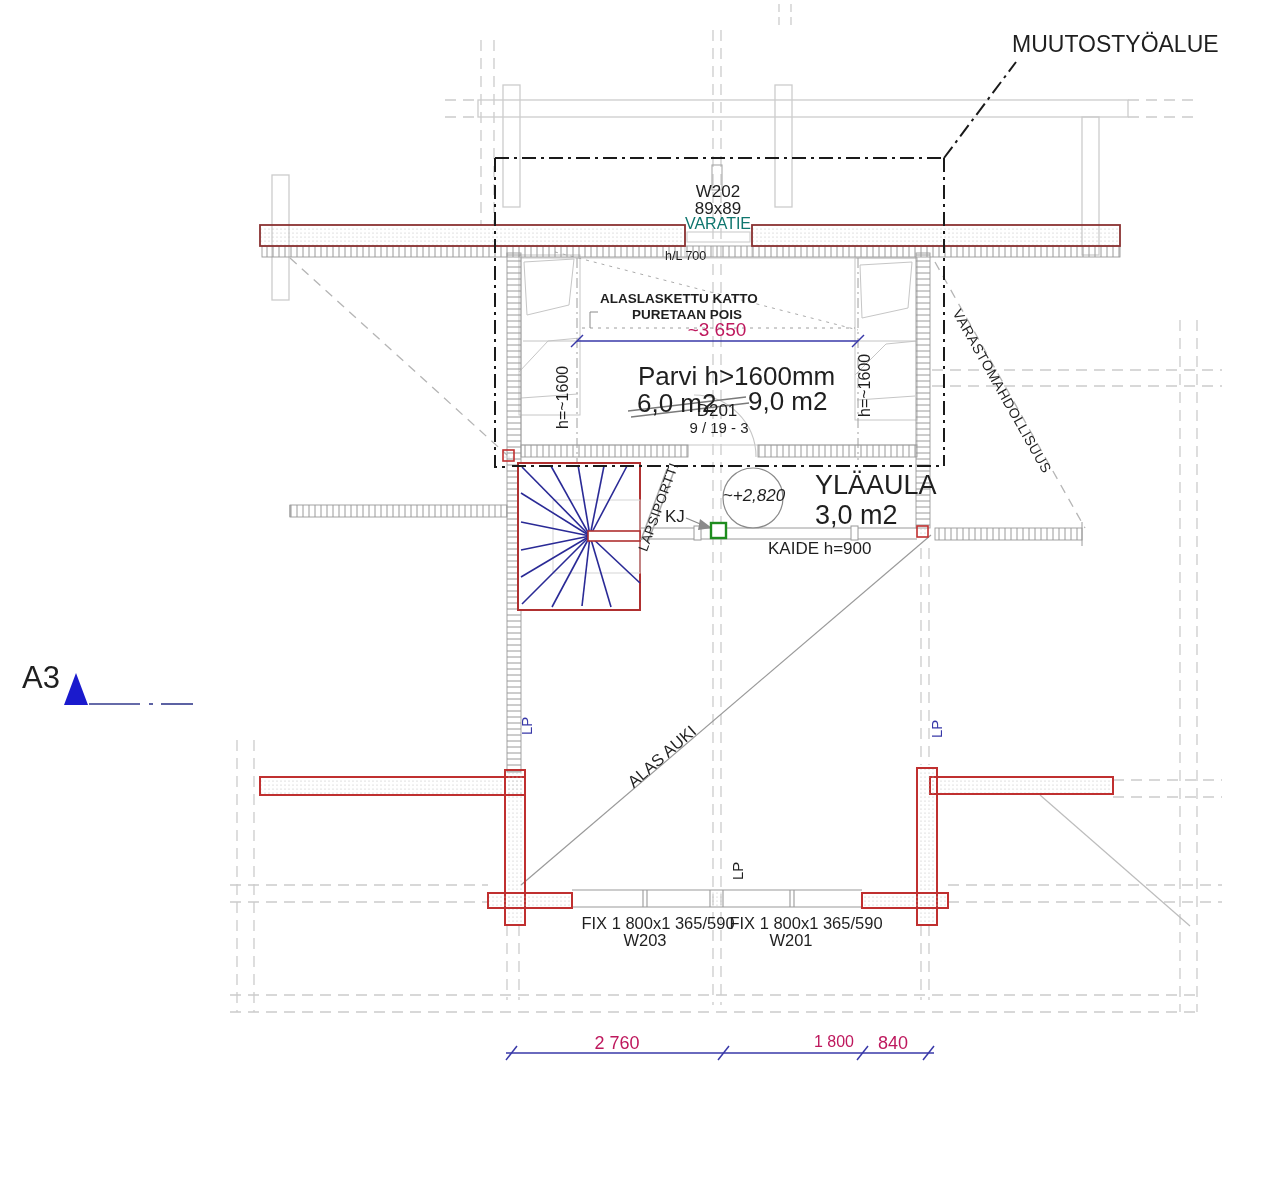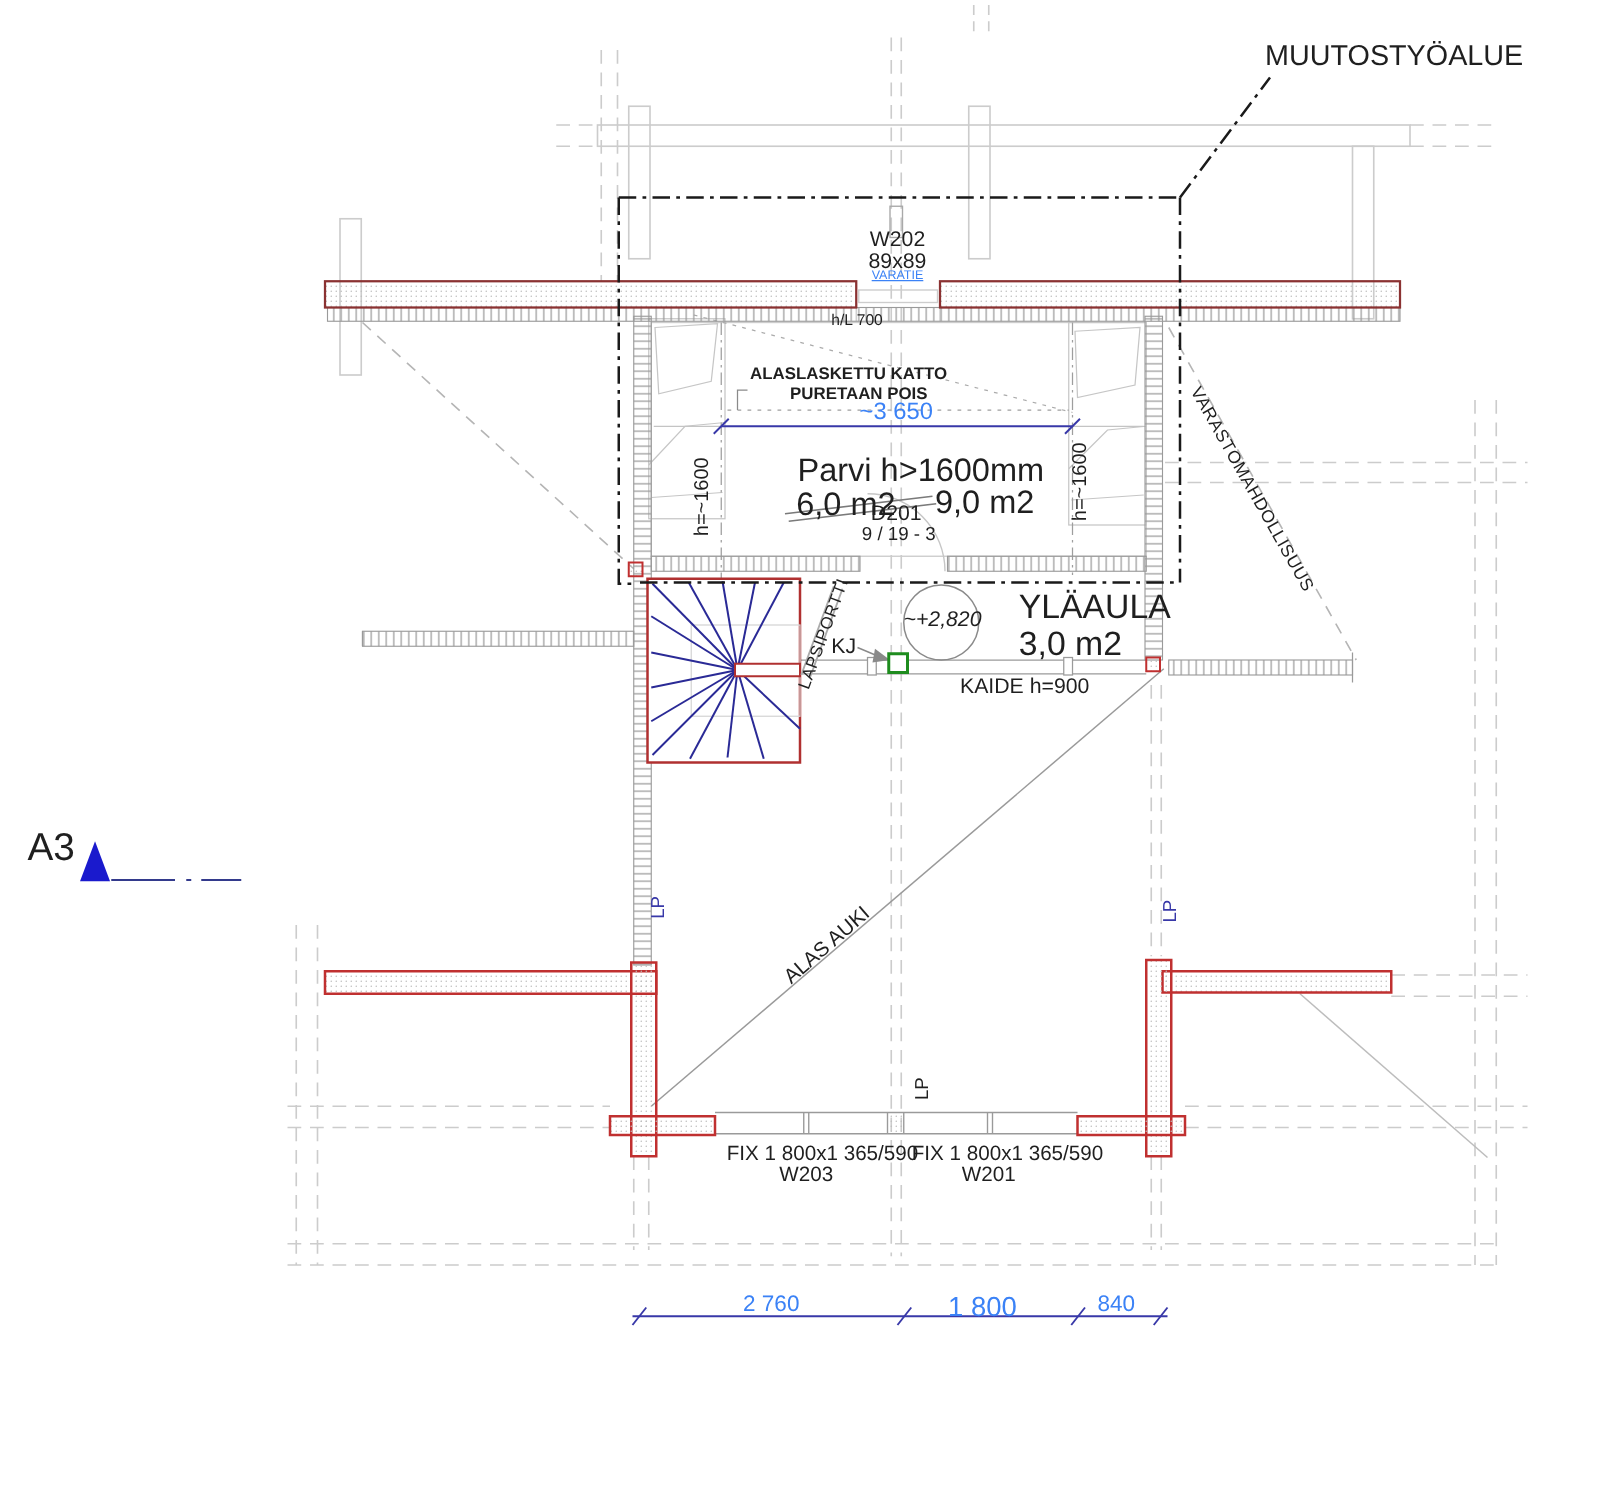--- a/index.html
+++ b/index.html
@@ -2,21 +2,21 @@
 <html><head>
 <meta charset="utf-8">
 <style>
   html,body{margin:0;padding:0;background:#fff;}
   .sheet{position:relative;width:1222px;height:1200px;background:#ffffff;overflow:hidden;
          font-family:"Liberation Sans",sans-serif;}
   svg{position:absolute;left:0;top:0;}
   .lbl{position:absolute;color:#1f1f1f;white-space:nowrap;line-height:1.05;
        font-family:"Liberation Sans",sans-serif;}
   .b{font-weight:bold;}
-  .red{color:#3b82f6;}
+  .red{color:#be185d;}
   .blue{color:#3838a8;}
   .ctr{text-align:center;}
 </style>
 </head>
 <body>
 
 <div class="sheet">
 
 <svg width="1286" height="1200" viewBox="0 0 1286 1200">
   <defs>
@@ -221,21 +221,21 @@
     <line x1="89" y1="704" x2="140" y2="704" stroke="#333a8c" stroke-width="1.6"></line>
     <line x1="149" y1="704" x2="153" y2="704" stroke="#333a8c" stroke-width="1.6"></line>
     <line x1="161" y1="704" x2="193" y2="704" stroke="#333a8c" stroke-width="1.6"></line>
   </g>
 </svg>
 
 <div class="lbl" style="left:1012px;top:32px;font-size:23px;">MUUTOSTYÖALUE</div>
 
 <div class="lbl ctr" style="left:668px;top:183px;width:100px;font-size:17px;">W202</div>
 <div class="lbl ctr" style="left:668px;top:200px;width:100px;font-size:17px;">89x89</div>
-<div class="lbl ctr" style="left:668px;top:216px;width:100px;font-size:10px;color:#3b82f6;text-decoration:underline;">VARATIE</div>
+<div class="lbl ctr" style="left:668px;top:216px;width:100px;font-size:16px;color:#0f766e;">VARATIE</div>
 
 <div class="lbl" style="left:665px;top:250px;font-size:12.5px;">h/L 700</div>
 
 <div class="lbl b" style="left:600px;top:292px;font-size:13.5px;">ALASLASKETTU KATTO</div>
 <div class="lbl b" style="left:600px;top:308px;font-size:13.5px;padding-left:32px;">PURETAAN POIS</div>
 
 <div class="lbl red ctr" style="left:667px;top:320px;width:100px;font-size:19px;">~3 650</div>
 
 <div class="lbl ctr" style="left:523px;top:389px;width:80px;font-size:16px;transform:rotate(-90deg);">h=~1600</div>
 <div class="lbl ctr" style="left:825px;top:377px;width:80px;font-size:16px;transform:rotate(-90deg);">h=~1600</div>
@@ -266,16 +266,16 @@
 <div class="lbl ctr" style="left:723px;top:863px;width:30px;font-size:15px;transform:rotate(-90deg);">LP</div>
 
 <div class="lbl" style="left:22px;top:662px;font-size:31px;">A3</div>
 
 <div class="lbl ctr" style="left:578px;top:915px;width:160px;font-size:16.5px;">FIX 1 800x1 365/590</div>
 <div class="lbl ctr" style="left:605px;top:932px;width:80px;font-size:16.5px;">W203</div>
 <div class="lbl ctr" style="left:726px;top:915px;width:160px;font-size:16.5px;">FIX 1 800x1 365/590</div>
 <div class="lbl ctr" style="left:751px;top:932px;width:80px;font-size:16.5px;">W201</div>
 
 <div class="lbl red ctr" style="left:577px;top:1034px;width:80px;font-size:18px;">2 760</div>
-<div class="lbl red ctr" style="left:746px;top:1034px;width:80px;font-size:22px;">1 800</div>
+<div class="lbl red ctr" style="left:794px;top:1034px;width:80px;font-size:16px;">1 800</div>
 <div class="lbl red ctr" style="left:853px;top:1034px;width:80px;font-size:18px;">840</div>
 
 </div>
 
 </body></html>

